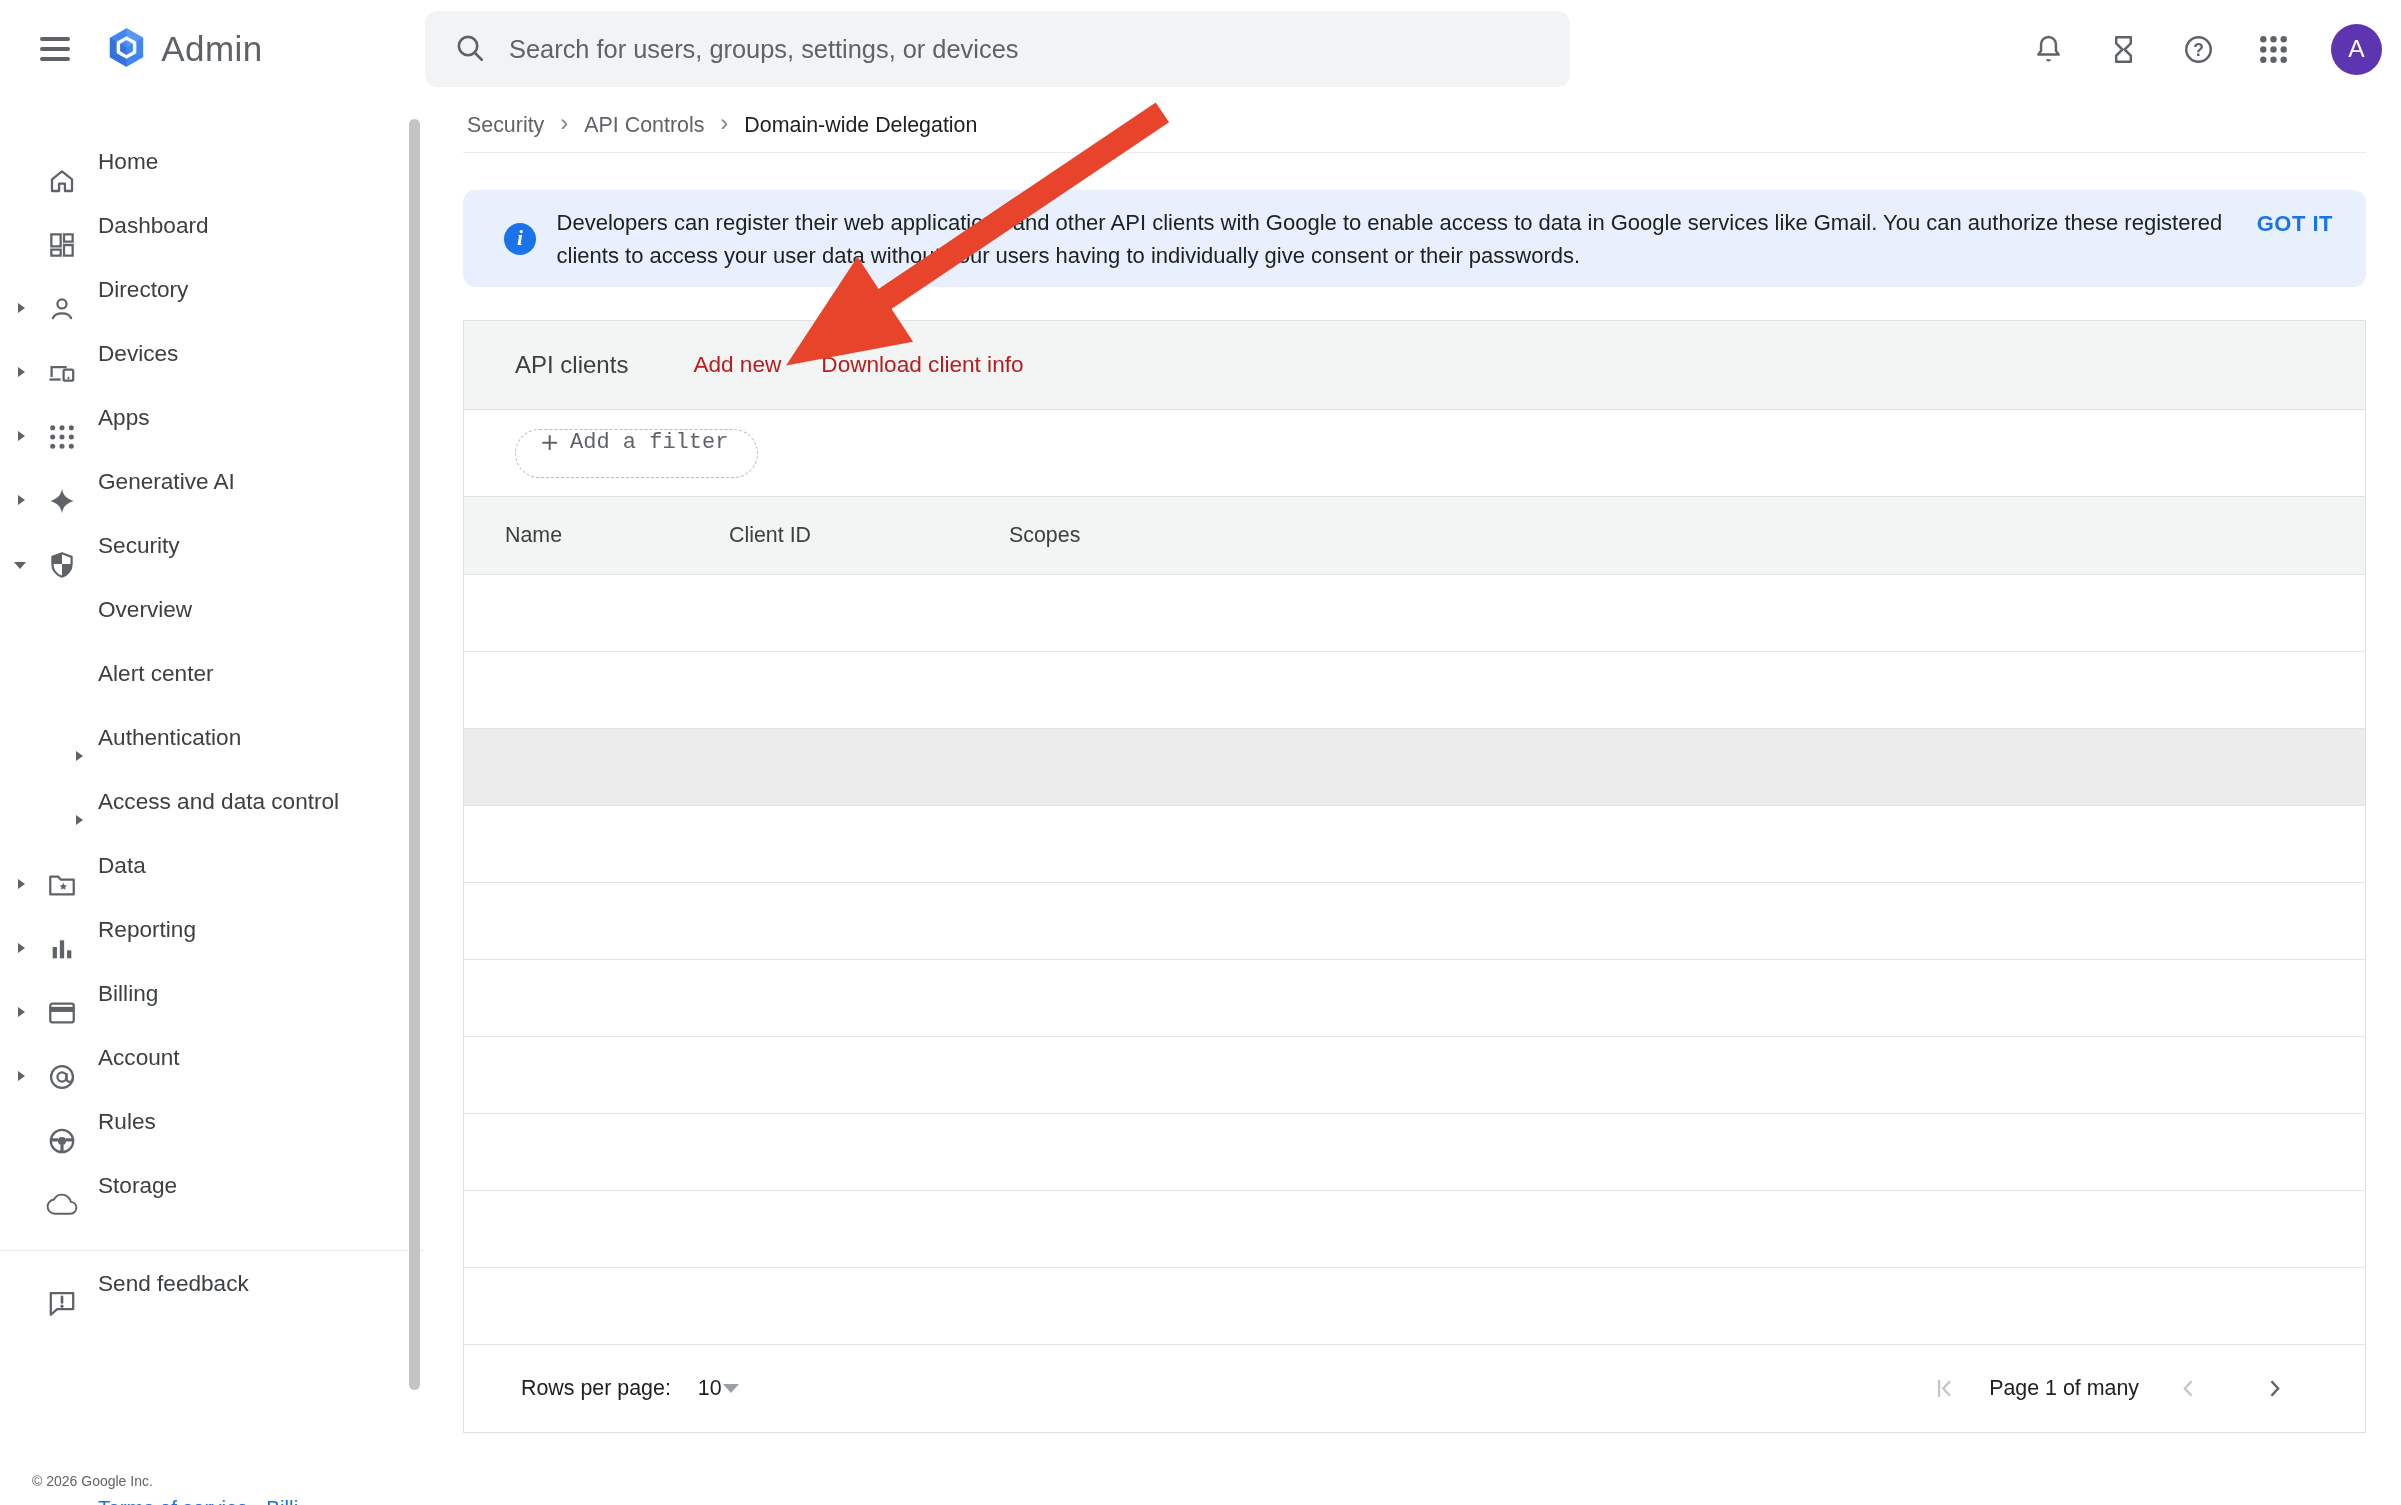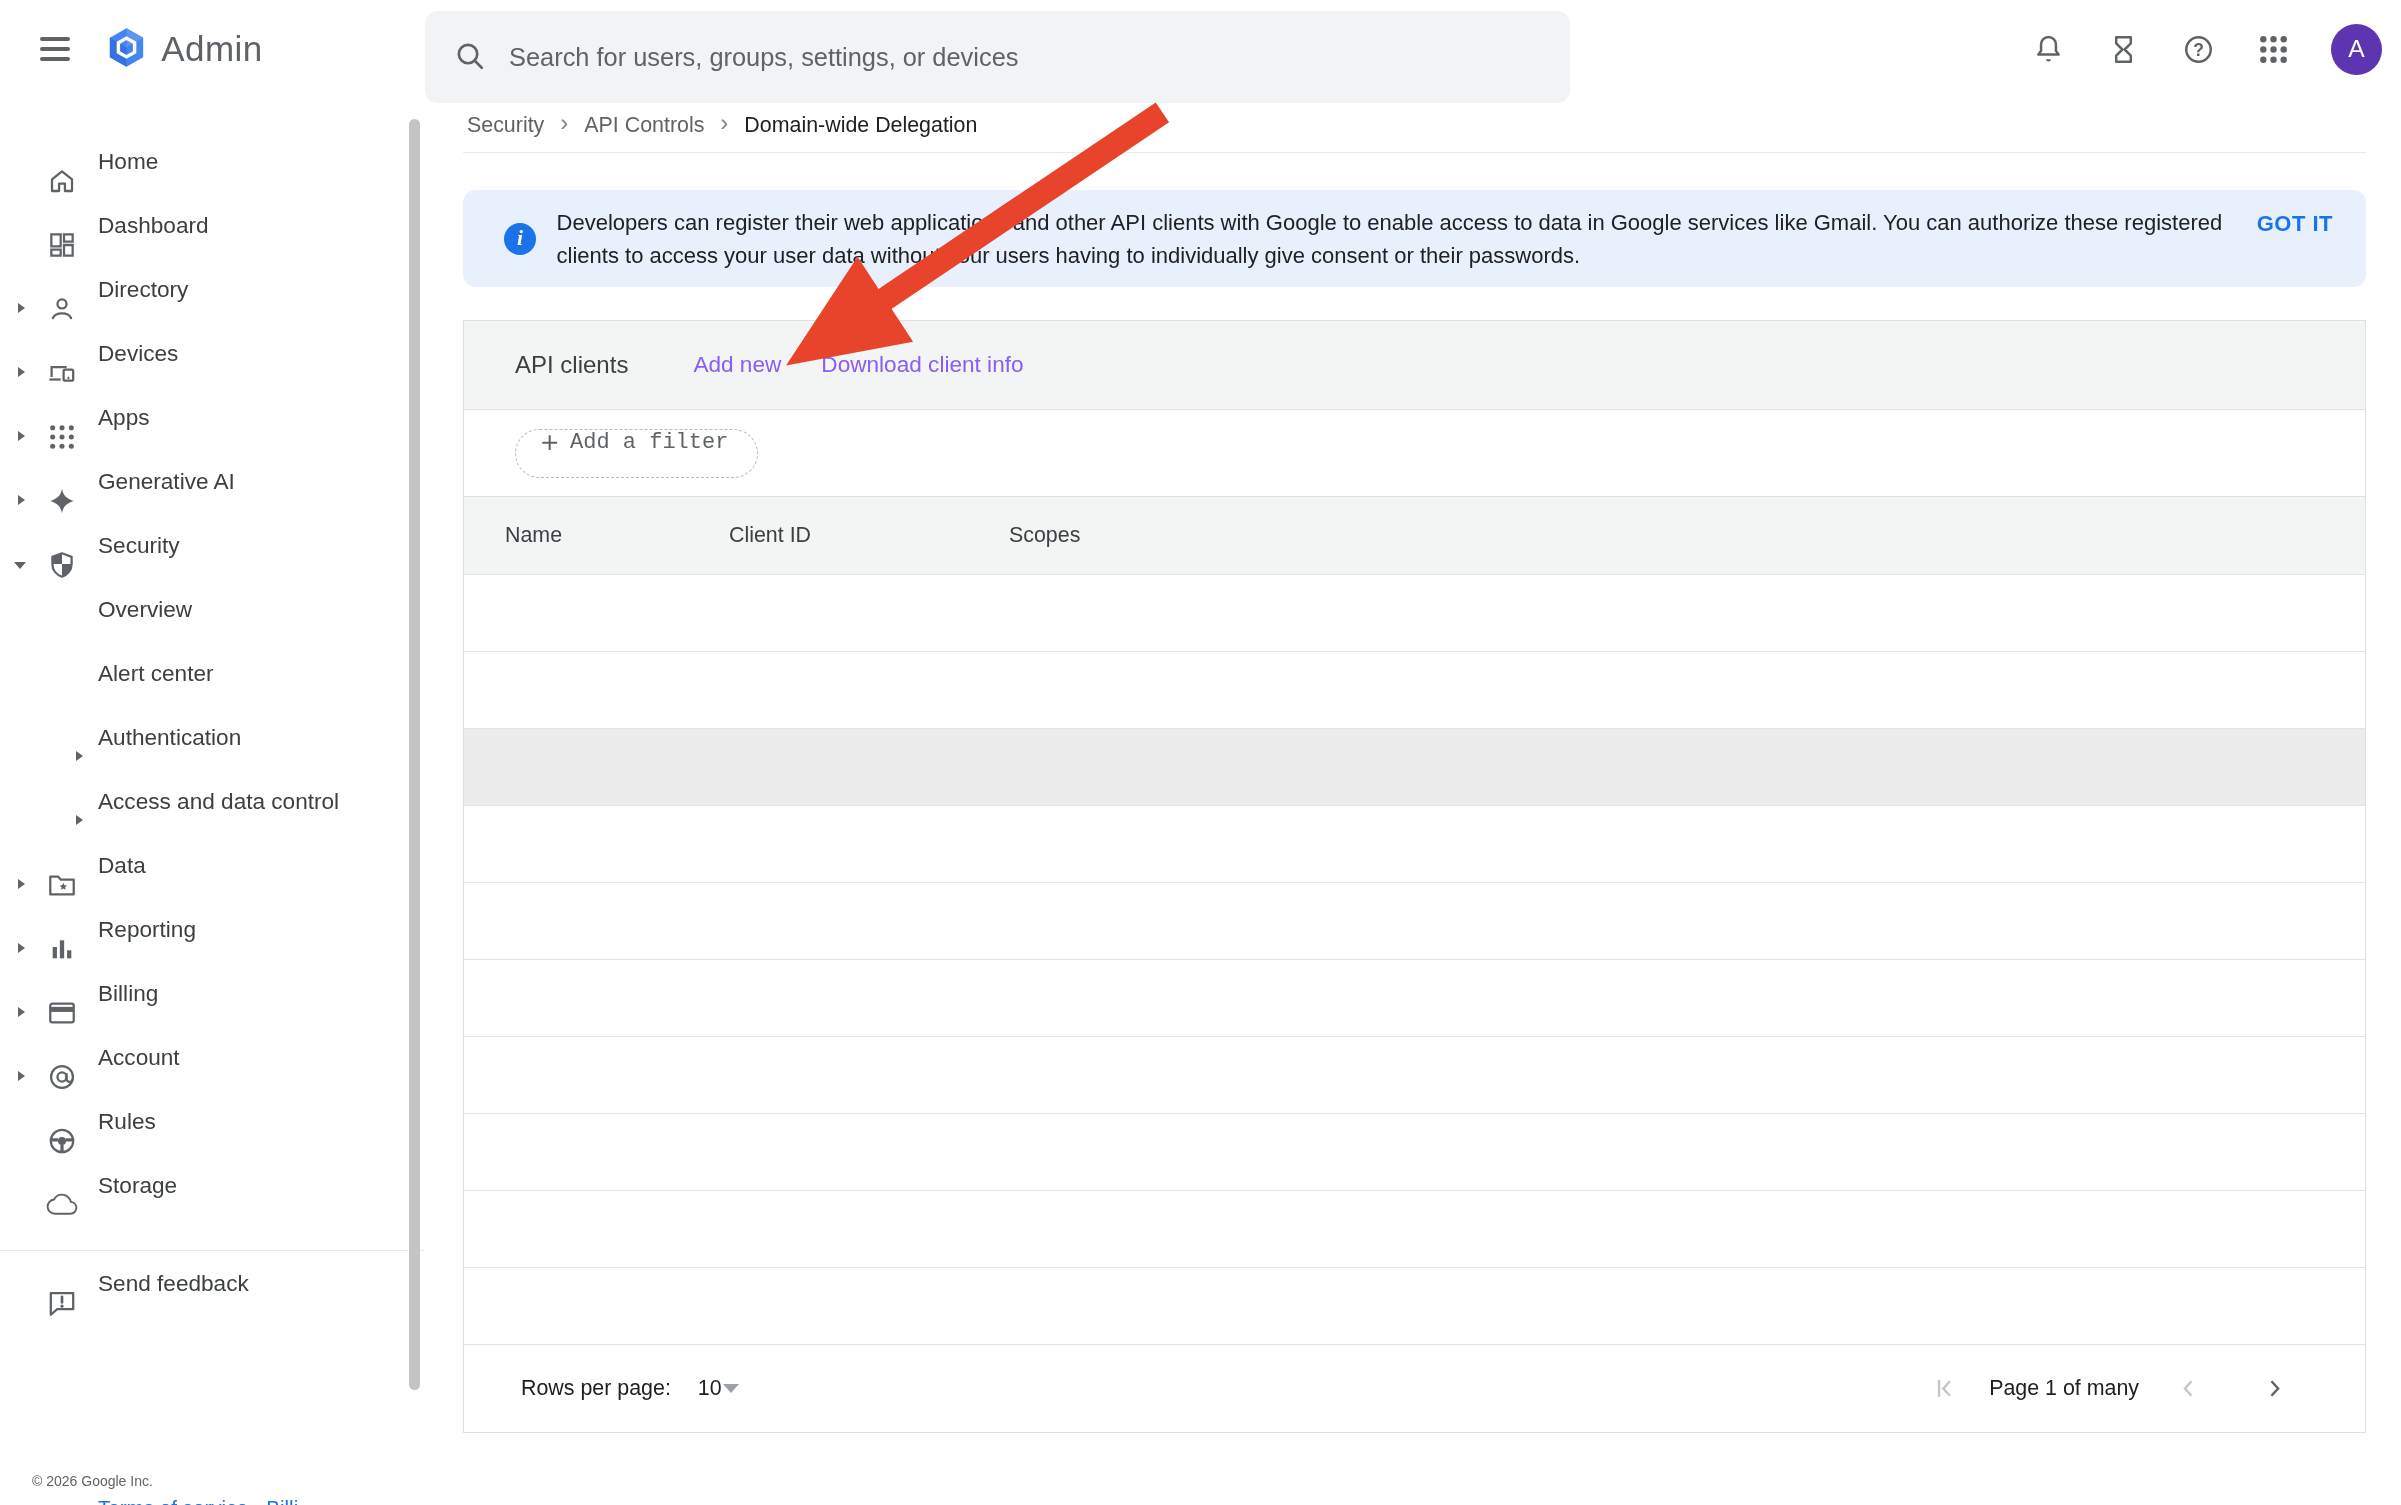--- a/index.html
+++ b/index.html
@@ -7,21 +7,21 @@
     font-family:"Liberation Sans", sans-serif; color:#202124; }
   .app { position:relative; width:2401px; height:1506px; }
 
   
   .topbar { position:relative; height:98px; display:flex; align-items:center; background:#fff; }
   .hamburger { margin-left:40px; width:33px; background:none; border:none; cursor:pointer;
     display:flex; flex-direction:column; gap:6.4px; }
   .hamburger span { display:block; width:30px; height:4px; background:#5f6368; border-radius:2.4px; }
   .logo { margin-left:33px; display:flex; align-items:center; gap:14.3px; cursor:pointer; }
   .logo-text { font-size:35px; color:#5f6368; letter-spacing:0.4px; }
-  .search { position:absolute; left:425px; top:11px; width:1145px; height:92px; background:#f1f3f4;
+  .search { position:absolute; left:425px; top:11px; width:1145px; height:76px; background:#f1f3f4;
     border-radius:12.7px; display:flex; align-items:center; padding:0 27px; gap:22px; }
   .search input { flex:1; border:none; background:transparent; outline:none; font-size:25.4px;
     color:#3c4043; font-family:"Liberation Sans", sans-serif; }
   .search input::placeholder { color:#5f6368; opacity:1; }
   .top-icons { position:absolute; right:19px; top:0; height:98px; display:flex; align-items:center; gap:40px; }
   .tbtn { background:none; border:none; cursor:pointer; display:flex; align-items:center; }
   .avatar { width:51px; height:51px; border-radius:50%; background:#5e35b1; color:#fff;
     font-size:24.6px; display:flex; align-items:center; justify-content:center; cursor:pointer; }
 
   
@@ -61,21 +61,21 @@
     display:flex; align-items:center; justify-content:center; }
   .banner-text { width:1644px; flex:none; font-size:22px; line-height:33px; color:#202124; }
   .banner-text span { display:block; white-space:nowrap; }
   .gotit { margin-left:auto; align-self:flex-start; margin-top:21.4px; font-size:22px; font-weight:bold;
     color:#1a73e8; letter-spacing:0.5px; text-decoration:none; cursor:pointer; }
 
   .card { margin-top:33px; border:1.6px solid #e0e0e0; background:#fff; }
   .card-head { height:89px; background:#f3f4f4; border-bottom:1.6px solid #e0e0e0;
     display:flex; align-items:center; padding-left:51px; }
   .card-title { font-size:24px; color:#3c4043; margin-right:65px; }
-  .card-head .link { font-size:22.6px; color:#8b5cf6; text-decoration:none; margin-right:40px; cursor:pointer; }
+  .card-head .link { font-size:22.6px; color:#b91c1c; text-decoration:none; margin-right:40px; cursor:pointer; }
   .filter-bar { height:87px; display:flex; align-items:center; padding-left:51px;
     border-bottom:1.6px solid #e0e0e0; background:#fff; }
   .filter-pill { height:49px; border:1.6px dashed #b6b9bd; border-radius:32px; background:#fff;
     display:flex; align-items:flex-start; gap:8px; padding:0 29px 0 20.6px; cursor:pointer;
     font-size:22px; color:#5f6368; font-family:Liberation Mono, monospace; }
   .thead { height:77px; background:#f3f4f4; display:grid; grid-template-columns:224px 280px 1fr;
     align-items:center; padding-left:41px; font-size:21.4px; color:#3c4043; }
   .trow { height:77px; border-top:1.6px solid #e3e3e3; background:#fff; }
   .trow.hl { background:#ececec; }
   .tfoot { height:88px; border-top:1.6px solid #e3e3e3; display:flex; align-items:center;

